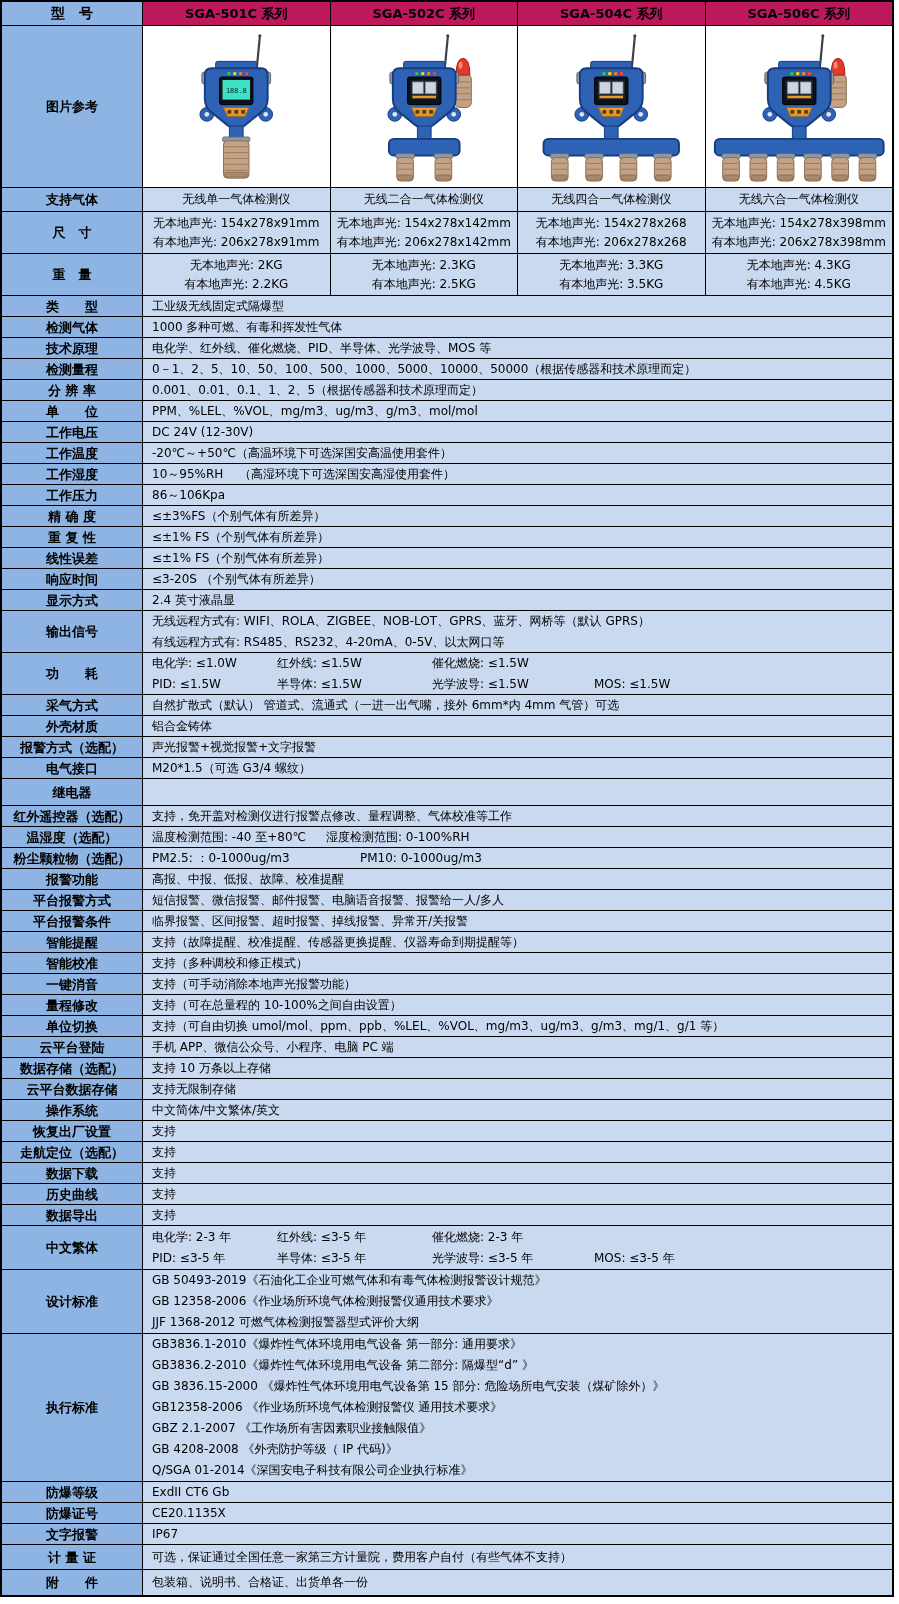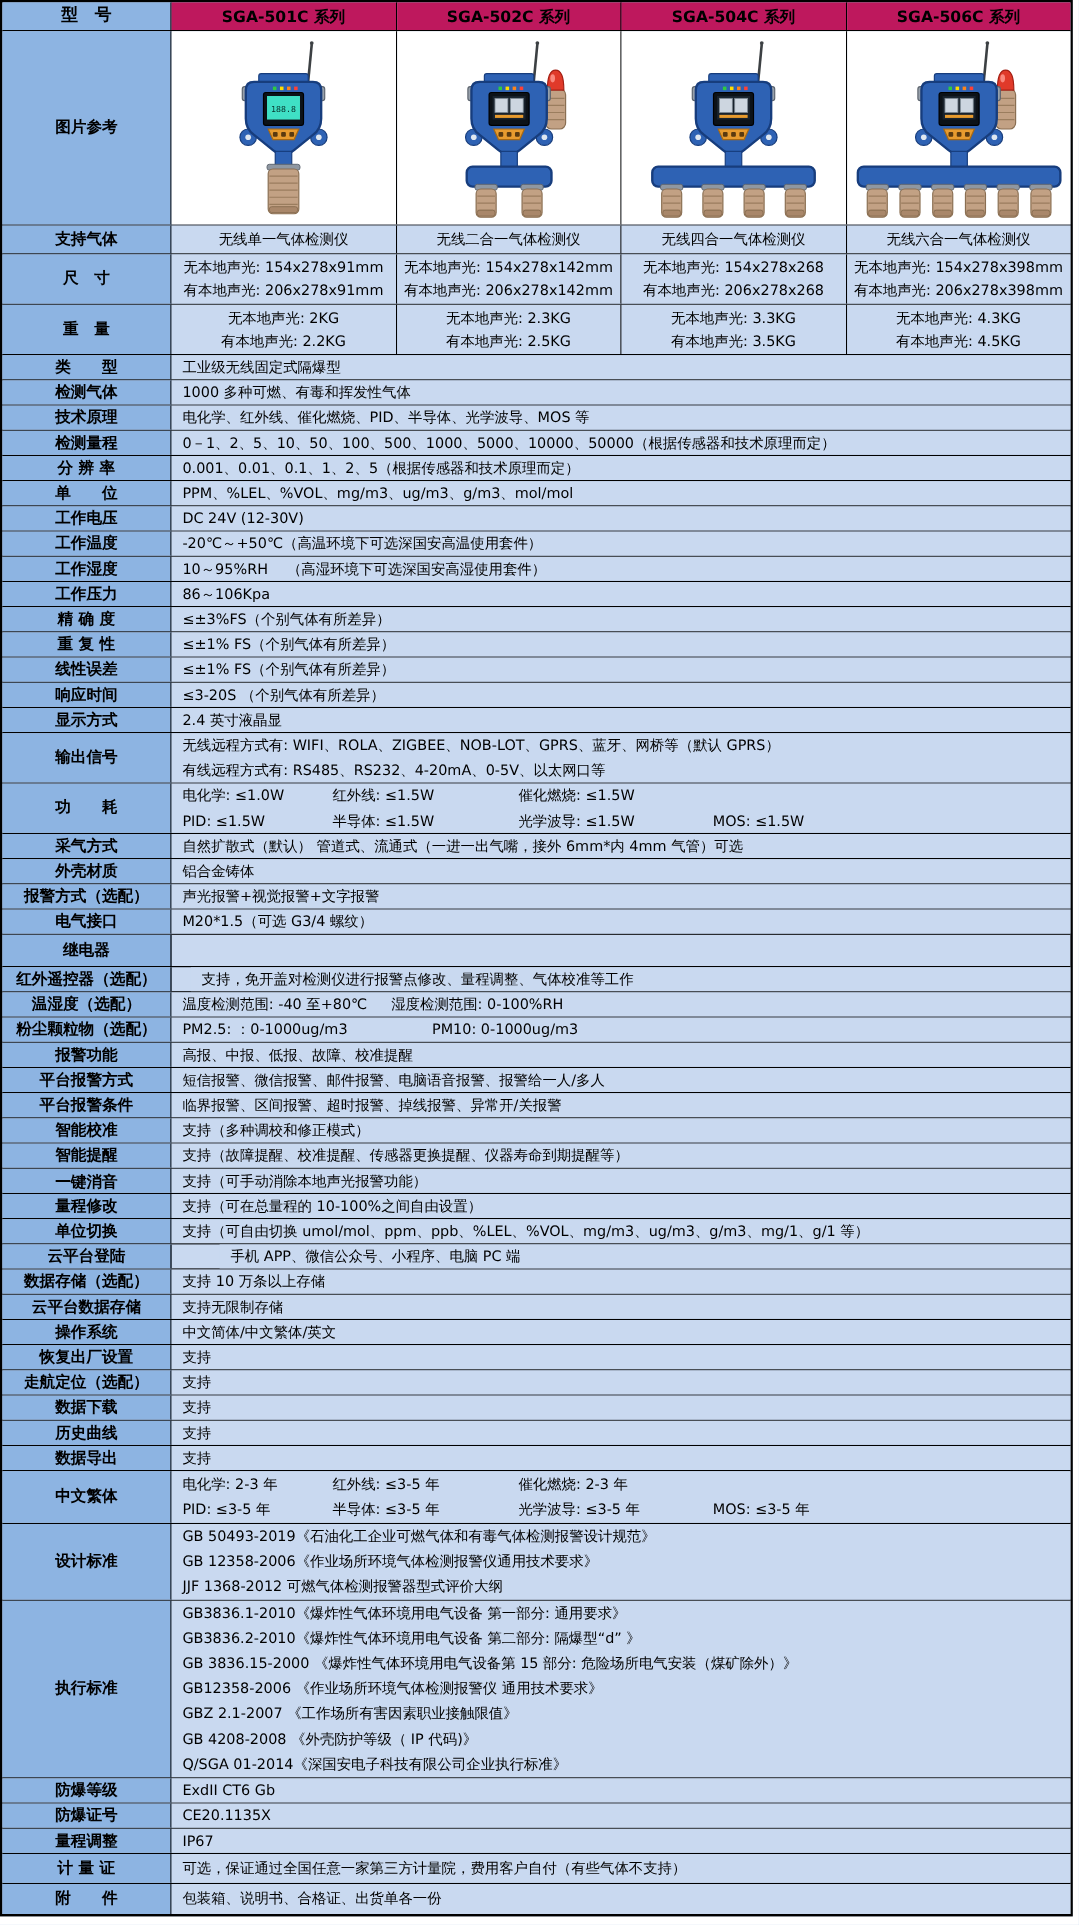--- a/index.html
+++ b/index.html
@@ -443,21 +443,21 @@
     </div>
     <div class="trow" style="height: 21px;">
       <div class="lbl">电气接口</div>
       <div class="vspan">
         <div class="line">M20*1.5（可选 G3/4 螺纹）</div>
       </div>
     </div>
     <div class="trow" style="height: 27px;">
       <div class="lbl">继电器</div>
     </div>
-    <div class="trow" style="height: 21px; gap: 16px;">
+    <div class="trow" style="height: 21px;">
       <div class="lbl">红外遥控器（选配）</div>
       <div class="vspan">
         <div class="line">支持，免开盖对检测仪进行报警点修改、量程调整、气体校准等工作</div>
       </div>
     </div>
     <div class="trow" style="height: 21px;">
       <div class="lbl">温湿度（选配）</div>
       <div class="vspan">
         <div class="line"><span class="seg" style="width: 174px;">温度检测范围: -40 至+80℃</span><span class="seg">湿度检测范围: 0-100%RH</span></div>
       </div>
@@ -480,50 +480,50 @@
         <div class="line">短信报警、微信报警、邮件报警、电脑语音报警、报警给一人/多人</div>
       </div>
     </div>
     <div class="trow" style="height: 21px;">
       <div class="lbl">平台报警条件</div>
       <div class="vspan">
         <div class="line">临界报警、区间报警、超时报警、掉线报警、异常开/关报警</div>
       </div>
     </div>
     <div class="trow" style="height: 21px;">
+      <div class="lbl">智能提醒</div>
+      <div class="vspan">
+        <div class="line">支持（故障提醒、校准提醒、传感器更换提醒、仪器寿命到期提醒等）</div>
+      </div>
+    </div>
+    <div class="trow" style="height: 21px;">
       <div class="lbl">智能校准</div>
       <div class="vspan">
         <div class="line">支持（多种调校和修正模式）</div>
-      </div>
-    </div>
-    <div class="trow" style="height: 21px;">
-      <div class="lbl">智能提醒</div>
-      <div class="vspan">
-        <div class="line">支持（故障提醒、校准提醒、传感器更换提醒、仪器寿命到期提醒等）</div>
       </div>
     </div>
     <div class="trow" style="height: 21px; font-family: Liberation Serif, serif;">
       <div class="lbl">一键消音</div>
       <div class="vspan">
         <div class="line">支持（可手动消除本地声光报警功能）</div>
       </div>
     </div>
     <div class="trow" style="height: 21px;">
       <div class="lbl">量程修改</div>
       <div class="vspan">
         <div class="line">支持（可在总量程的 10-100%之间自由设置）</div>
       </div>
     </div>
     <div class="trow" style="height: 21px;">
       <div class="lbl">单位切换</div>
       <div class="vspan">
         <div class="line">支持（可自由切换 umol/mol、ppm、ppb、%LEL、%VOL、mg/m3、ug/m3、g/m3、mg/1、g/1 等）</div>
       </div>
     </div>
-    <div class="trow" style="height: 21px; gap: 40px;">
+    <div class="trow" style="height: 21px;">
       <div class="lbl">云平台登陆</div>
       <div class="vspan">
         <div class="line">手机 APP、微信公众号、小程序、电脑 PC 端</div>
       </div>
     </div>
     <div class="trow" style="height: 21px;">
       <div class="lbl">数据存储（选配）</div>
       <div class="vspan">
         <div class="line">支持 10 万条以上存储</div>
       </div>
@@ -603,21 +603,21 @@
         <div class="line">ExdII CT6 Gb</div>
       </div>
     </div>
     <div class="trow" style="height: 21px;">
       <div class="lbl">防爆证号</div>
       <div class="vspan">
         <div class="line">CE20.1135X</div>
       </div>
     </div>
     <div class="trow" style="height: 21px;">
-      <div class="lbl">量程调整</div>
+      <div class="lbl">文字报警</div>
       <div class="vspan">
         <div class="line">IP67</div>
       </div>
     </div>
     <div class="trow" style="height: 25px;">
       <div class="lbl">计 量 证</div>
       <div class="vspan">
         <div class="line">可选，保证通过全国任意一家第三方计量院，费用客户自付（有些气体不支持）</div>
       </div>
     </div>

